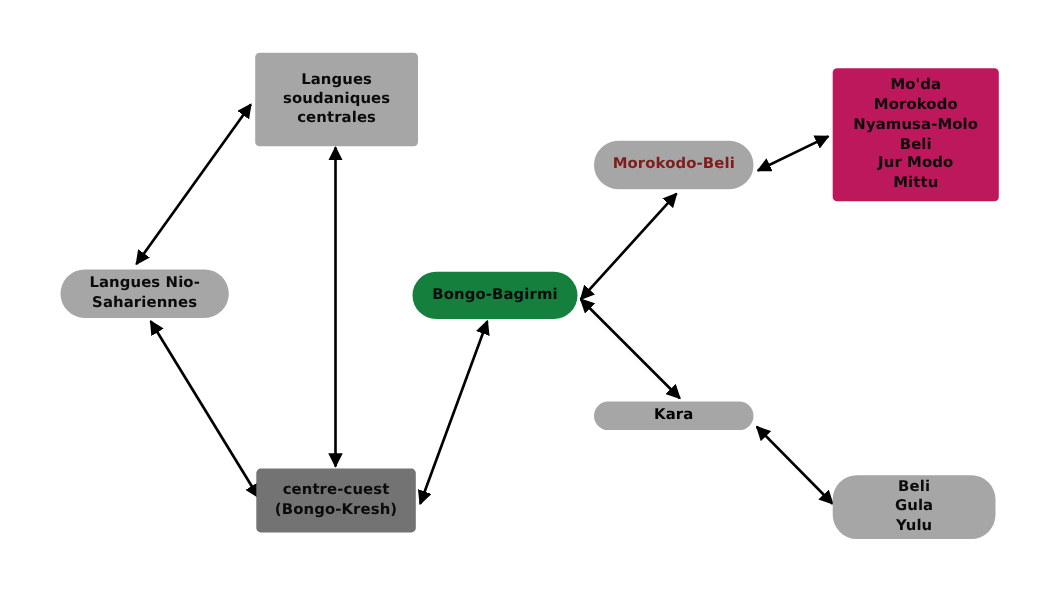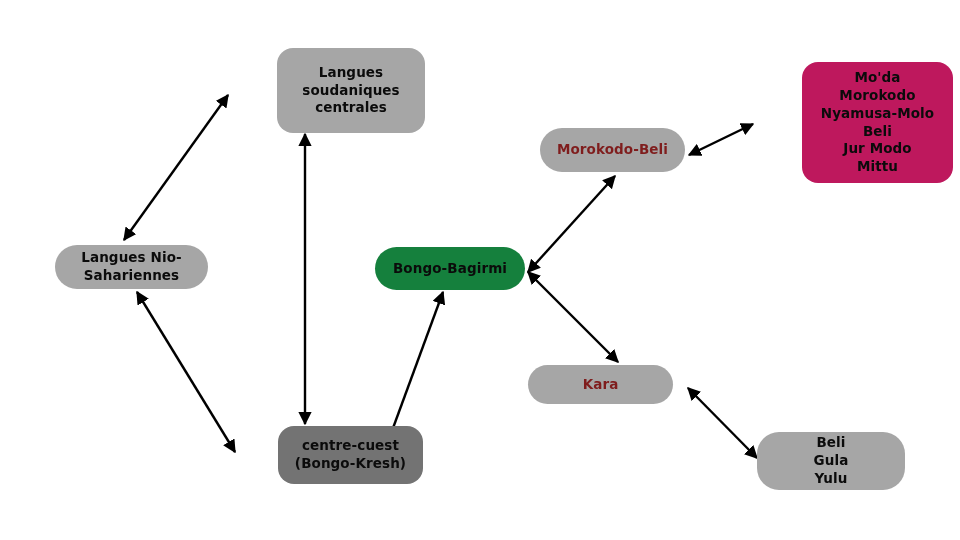--- a/index.html
+++ b/index.html
@@ -39,21 +39,21 @@
     letter-spacing: 0.1px;
     z-index: 2;
     padding: 2px 6px;
   }
   .node-label {
     display: block;
     white-space: pre-line;
     width: 100%;
   }
   .n-pill { border-radius: 22px; }
-  .n-box  { border-radius: 16px; margin-left: 45px; }
+  .n-box  { border-radius: 4px; }
 </style>
 </head>
 <body>
 
 <div id="canvas">
 
   <svg id="edge-layer" viewBox="0 0 960 540" xmlns="http://www.w3.org/2000/svg">
     <defs>
       <marker id="arrow-end" viewBox="0 0 10 10" refX="9" refY="5" markerWidth="5.5" markerHeight="5.5" orient="auto-start-reverse">
         <path d="M 0 0 L 10 5 L 0 10 z" fill="#000000"></path>
@@ -95,21 +95,21 @@
         <span class="node-label">Morokodo-Beli</span>
       </div>
       <div class="node n-box" style="left: 757px; top: 62px; width: 151px; height: 121px; background: #be185d; color: rgb(11, 11, 11);">
         <span class="node-label">Mo'da
 Morokodo
 Nyamusa-Molo
 Beli
 Jur Modo
 Mittu</span>
       </div>
-      <div class="node n-pill" style="left: 528px; top: 365px; width: 145px; height: 39px; background: rgb(166, 166, 166); color: #7f1d1d;">
+      <div class="node n-pill" style="left: 540px; top: 365px; width: 145px; height: 26px; background: rgb(166, 166, 166); color: #000000;">
         <span class="node-label">Kara</span>
       </div>
       <div class="node n-pill" style="left: 757px; top: 432px; width: 148px; height: 58px; background: rgb(166, 166, 166); color: rgb(11, 11, 11);">
         <span class="node-label">Beli
 Gula
 Yulu</span>
       </div>
     </div>
 
 </div>

